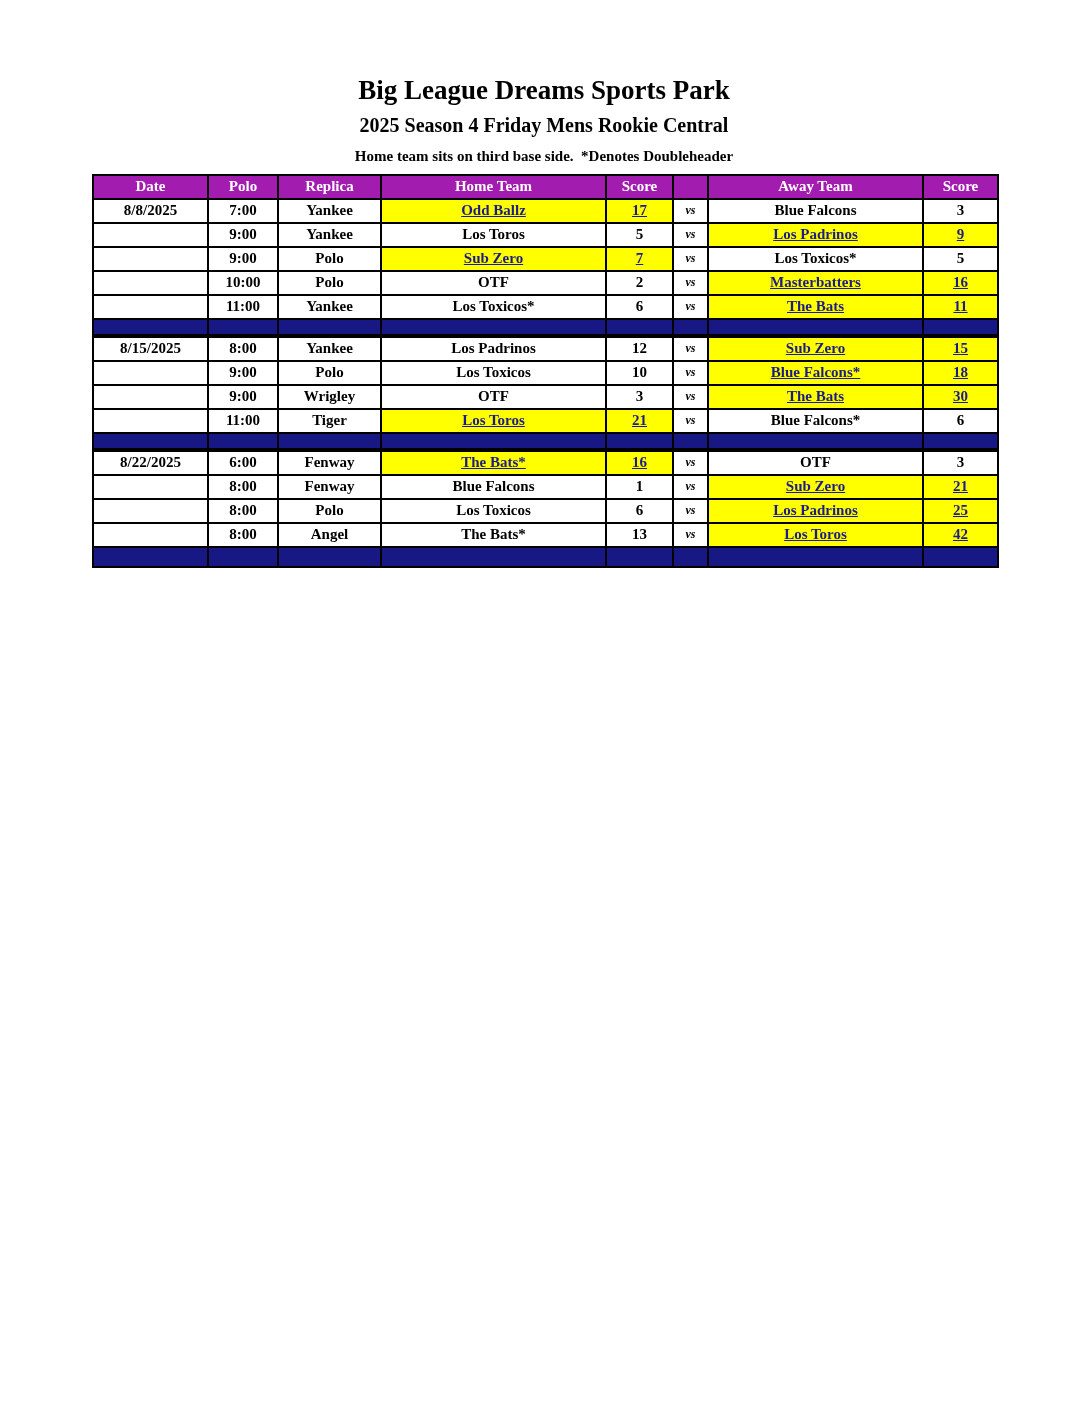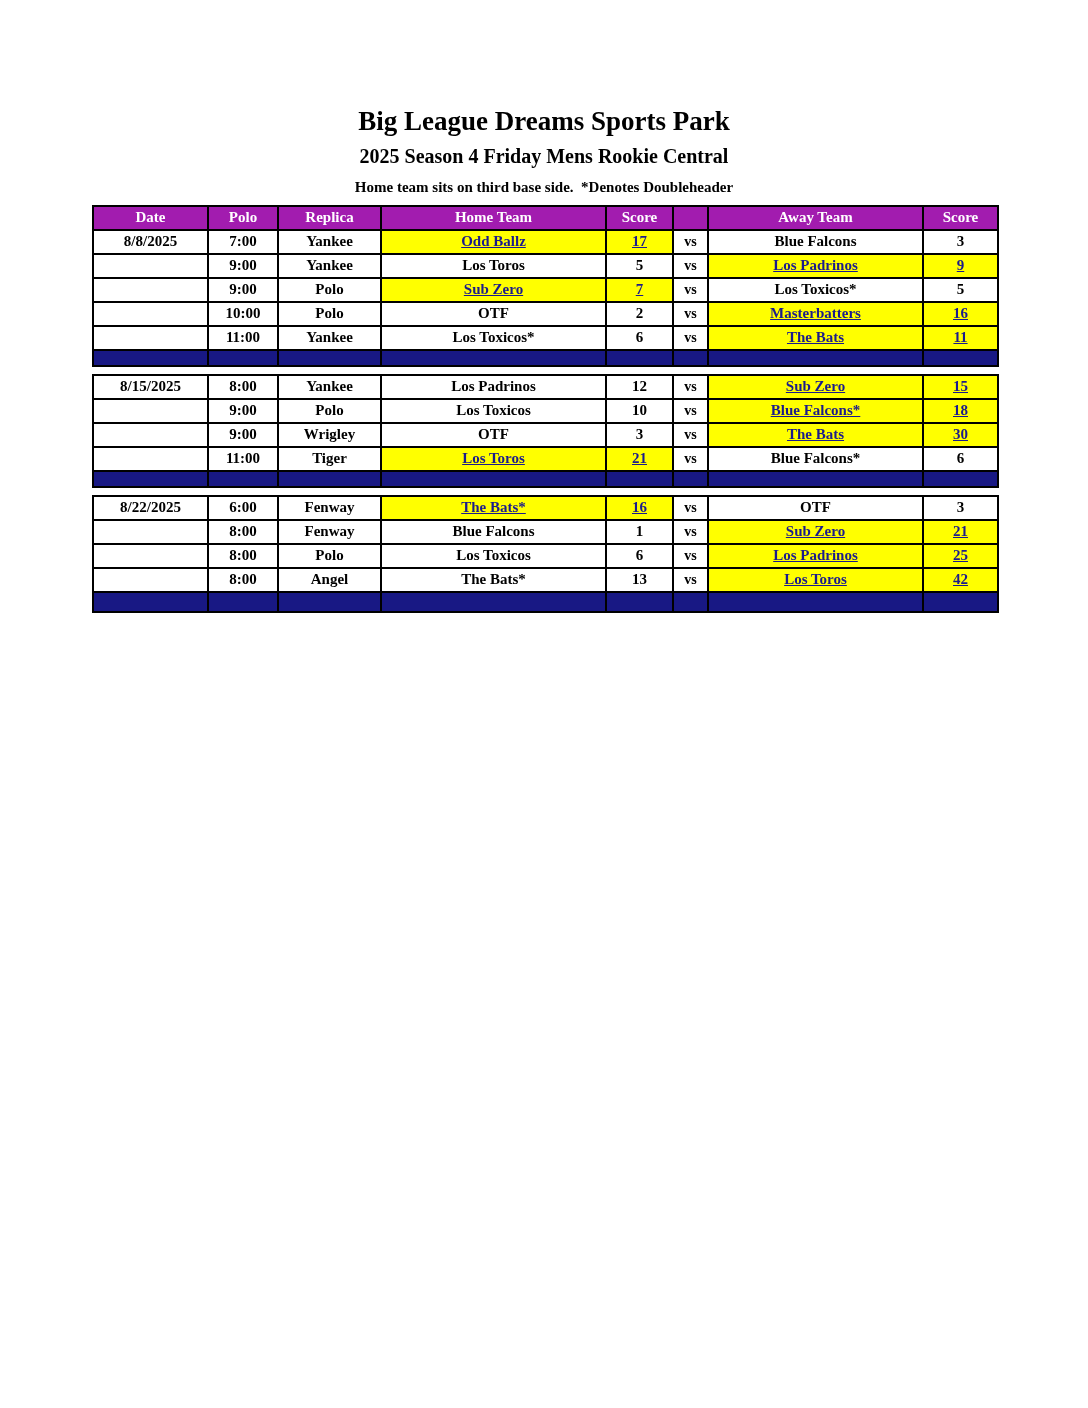--- a/index.html
+++ b/index.html
@@ -1,37 +1,37 @@
 <!DOCTYPE html>
 <html><head>
 <meta charset="utf-8">
 <style>
   html,body { margin:0; padding:0; }
   body {
     width:1088px; min-height:1408px; background:#ffffff;
     font-family:"Liberation Serif", serif; color:#000;
   }
-  .page-header { text-align:center; padding-top:107px; }
+  .page-header { text-align:center; padding-top:76px; }
   .title    { font-size:27px; font-weight:bold; line-height:1.1; }
   .subtitle { font-size:20px; font-weight:bold; margin-top:8px; }
   .note     { font-size:15px; font-weight:bold; margin-top:11px; white-space:pre-wrap; }
 
   .sched { margin:9px 0 0 92px; width:905px; }
   table.block { border-collapse:collapse; table-layout:fixed; width:905px; }
-  table.block + table.block { margin-top:7px; }
+  table.block + table.block { }
 
   td, th {
     border:2px solid #000; padding:0; height:22px;
     text-align:center; vertical-align:middle;
     font-weight:bold; font-size:15px;
     overflow:hidden; white-space:nowrap;
   }
   th { background:#a21caf; color:#ffffff; font-size:15px; }
 
-  .c-vs { font-size:14px; }
+  .c-vs { font-style:italic; font-size:12px; }
   .hl   { background:#ffff00; color:#1b1b8c;text-decoration:underline; }
 
   tr.sep td { background:#181884; height:14px; }
   tr.sep-tall td { background:#181884; height:18px; }
 </style>
 </head>
 <body>
 
 <div class="page-header">
   <div class="title">Big League Dreams Sports Park</div>

